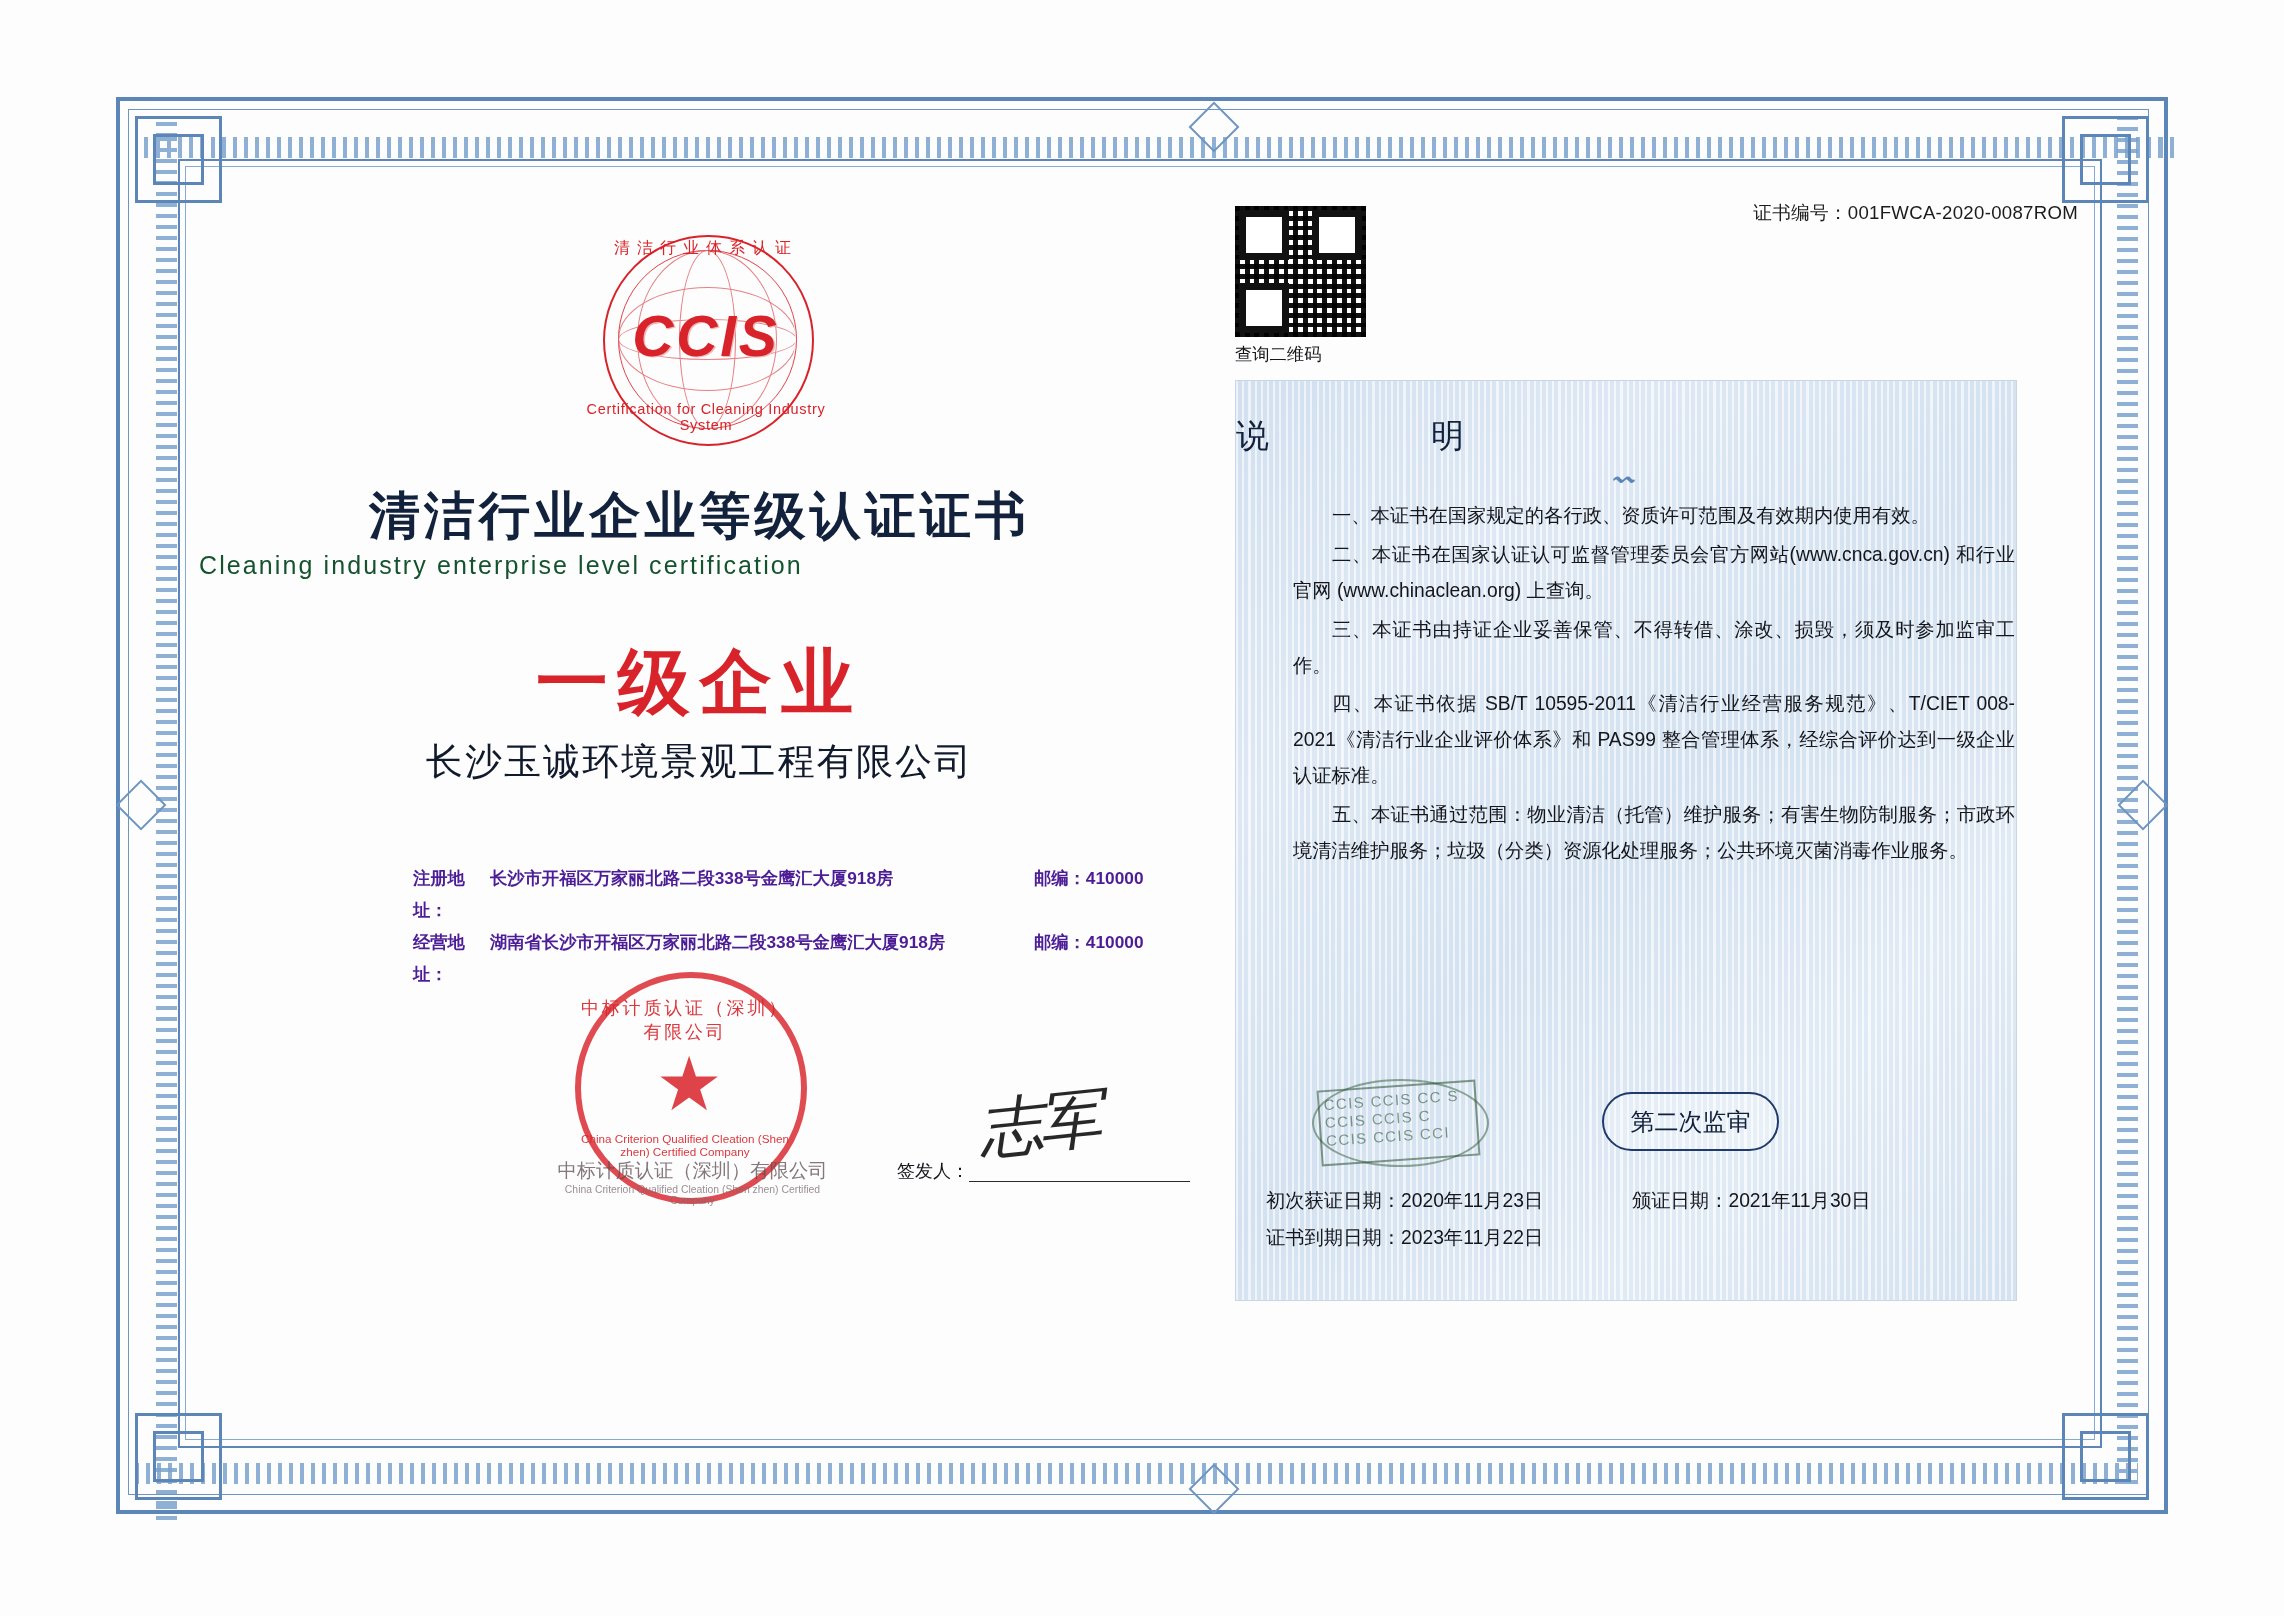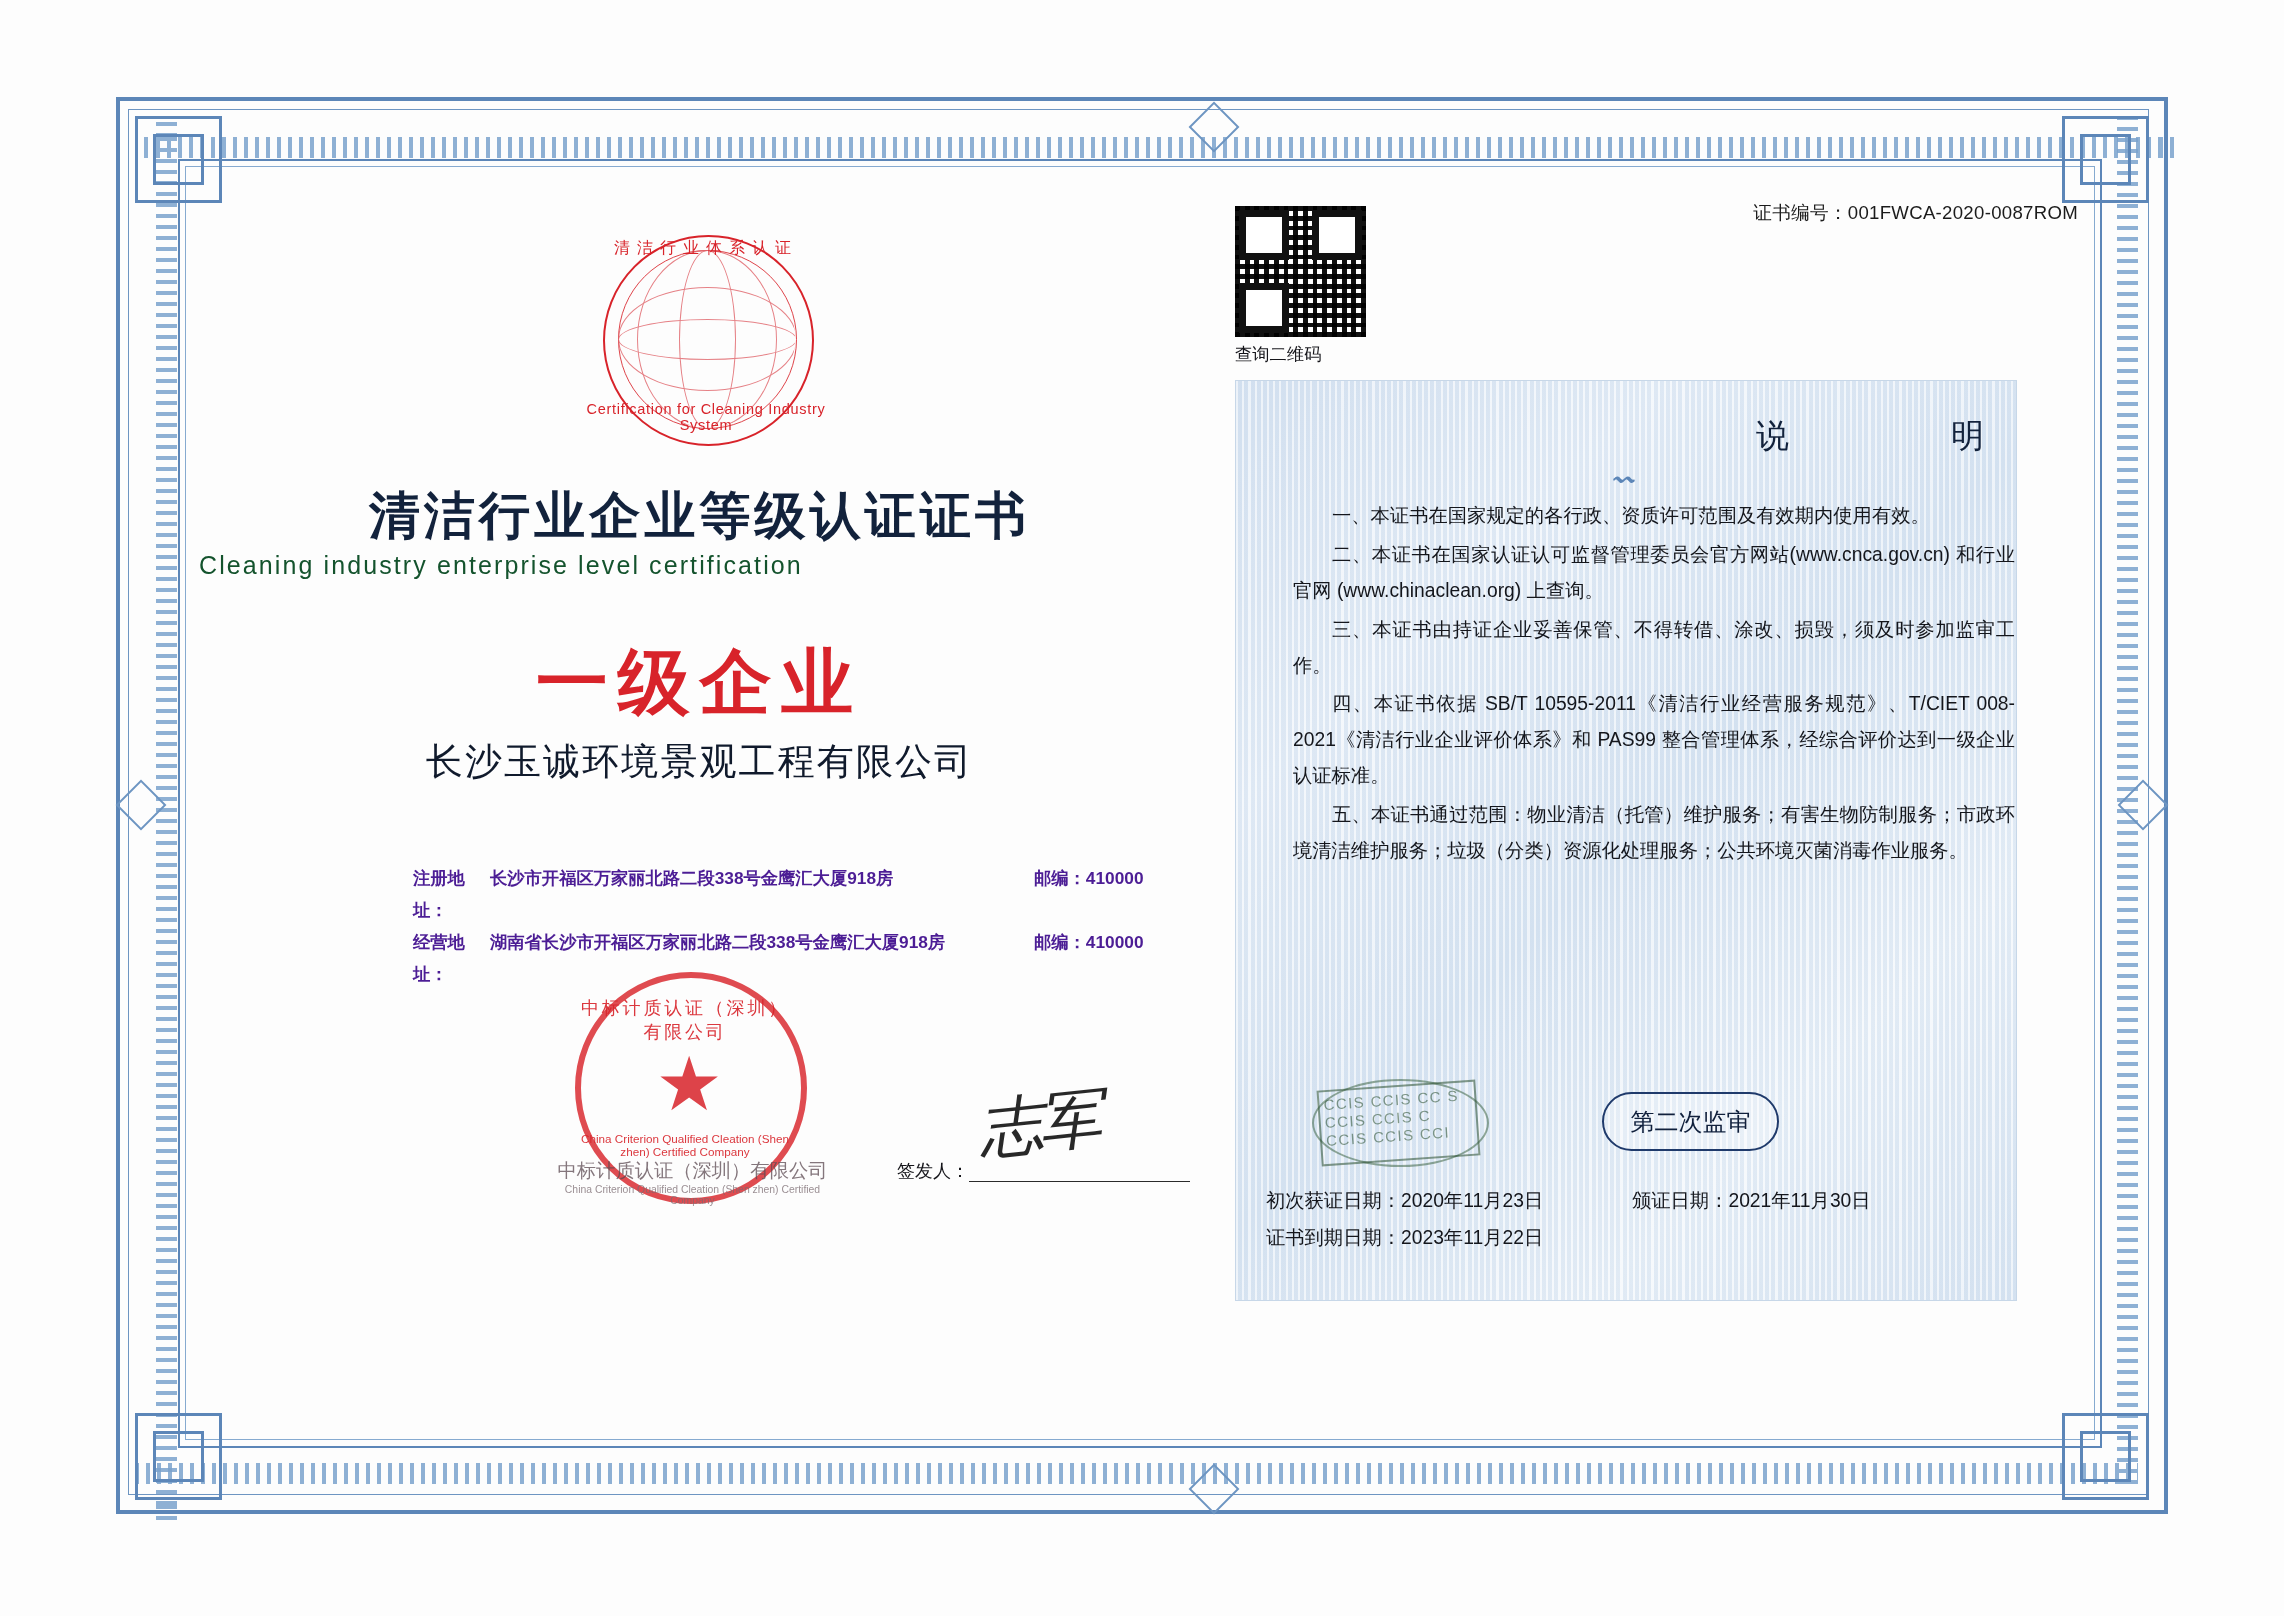--- a/index.html
+++ b/index.html
@@ -99,21 +99,21 @@
   .qr-eye.b{right:4.1px;top:4.1px;}
   .qr-eye.c{left:4.1px;bottom:4.1px;}
   .qr-caption{position:absolute;left:0;top:164px;font-size:17.3px;color:#15151a;}
 
   .panel{position:absolute;left:0;top:202px;width:780px;height:919px;
      background:linear-gradient(135deg,#dbe6f3 0%,#eaf1f9 25%,#dde8f4 50%,#eef4fa 75%,#dde8f4 100%);
      border:0.7px solid #c7d7e8;}
   .panel-wave{position:absolute;inset:0;opacity:.55;
      background-image:repeating-linear-gradient(90deg,rgba(255,255,255,.9) 0 2.1px,rgba(170,195,222,.35) 2.1px 6.2px);}
 
-  .panel-title{position:absolute;left:0;top:33px;width:780px;text-align:right;font-size:33px;letter-spacing:32px;color:#12223c;font-family:"DejaVu Sans",sans-serif;}
+  .panel-title{position:absolute;left:0;top:33px;width:780px;text-align:left;font-size:33px;letter-spacing:32px;color:#12223c;font-family:"DejaVu Sans",sans-serif;}
   .panel-orn{position:absolute;left:50%;top:81px;transform:translateX(-50%);font-size:21px;color:#5c86b8;letter-spacing:4.1px;}
 
   .panel-body{position:absolute;left:30px;top:117px;width:722px;font-size:19.3px;line-height:36px;color:#14161c;text-align:justify;margin-left:27px;}
   .panel-body p{margin:0 0 2.8px 0;text-indent:39px;}
 
   .panel-stamp{position:absolute;left:83px;top:704px;width:159px;height:76px;border:2.1px solid #2a4f2f;color:#2a4f2f;opacity:.55;font-size:15px;line-height:18px;letter-spacing:1.4px;transform:rotate(-4deg);padding:4.1px;box-sizing:border-box;overflow:hidden;}
   .panel-stamp-oval{position:absolute;left:76px;top:698px;width:173px;height:84px;border-radius:50%;border:2.8px solid #2f5a35;opacity:.5;}
 
   .audit-badge{position:absolute;left:366px;top:711px;width:173px;height:55px;border-radius:30px;border:2.1px solid #1f3a6b;display:flex;align-items:center;justify-content:center;font-size:24px;color:#10203c;background:rgba(255,255,255,.25);}
 
@@ -154,20 +154,21 @@
         <div class="ccis-ring"></div>
         <div class="ccis-ring inner"></div>
         <div class="ccis-grid">
           <span style="left:-28px;top:0;width:232px;height:177px;"></span>
           <span style="left:19.3px;top:0;width:138px;height:177px;"></span>
           <span style="left:61px;top:0;width:55px;height:177px;"></span>
           <span style="left:0;top:37px;width:177px;height:102px;"></span>
           <span style="left:0;top:69px;width:177px;height:39px;"></span>
         </div>
         <div class="ccis-top">清洁行业体系认证</div>
+        <div class="ccis-text">CCIS</div>
         <div class="ccis-bottom">Certification for Cleaning Industry System</div>
       </div>
 
       <div class="title-cn">清洁行业企业等级认证证书</div>
       <div class="title-en">Cleaning  industry  enterprise  level  certification</div>
       <div class="grade">一级企业</div>
       <div class="company">长沙玉诚环境景观工程有限公司</div>
 
       <div class="addr-block">
         <div class="addr-row">

